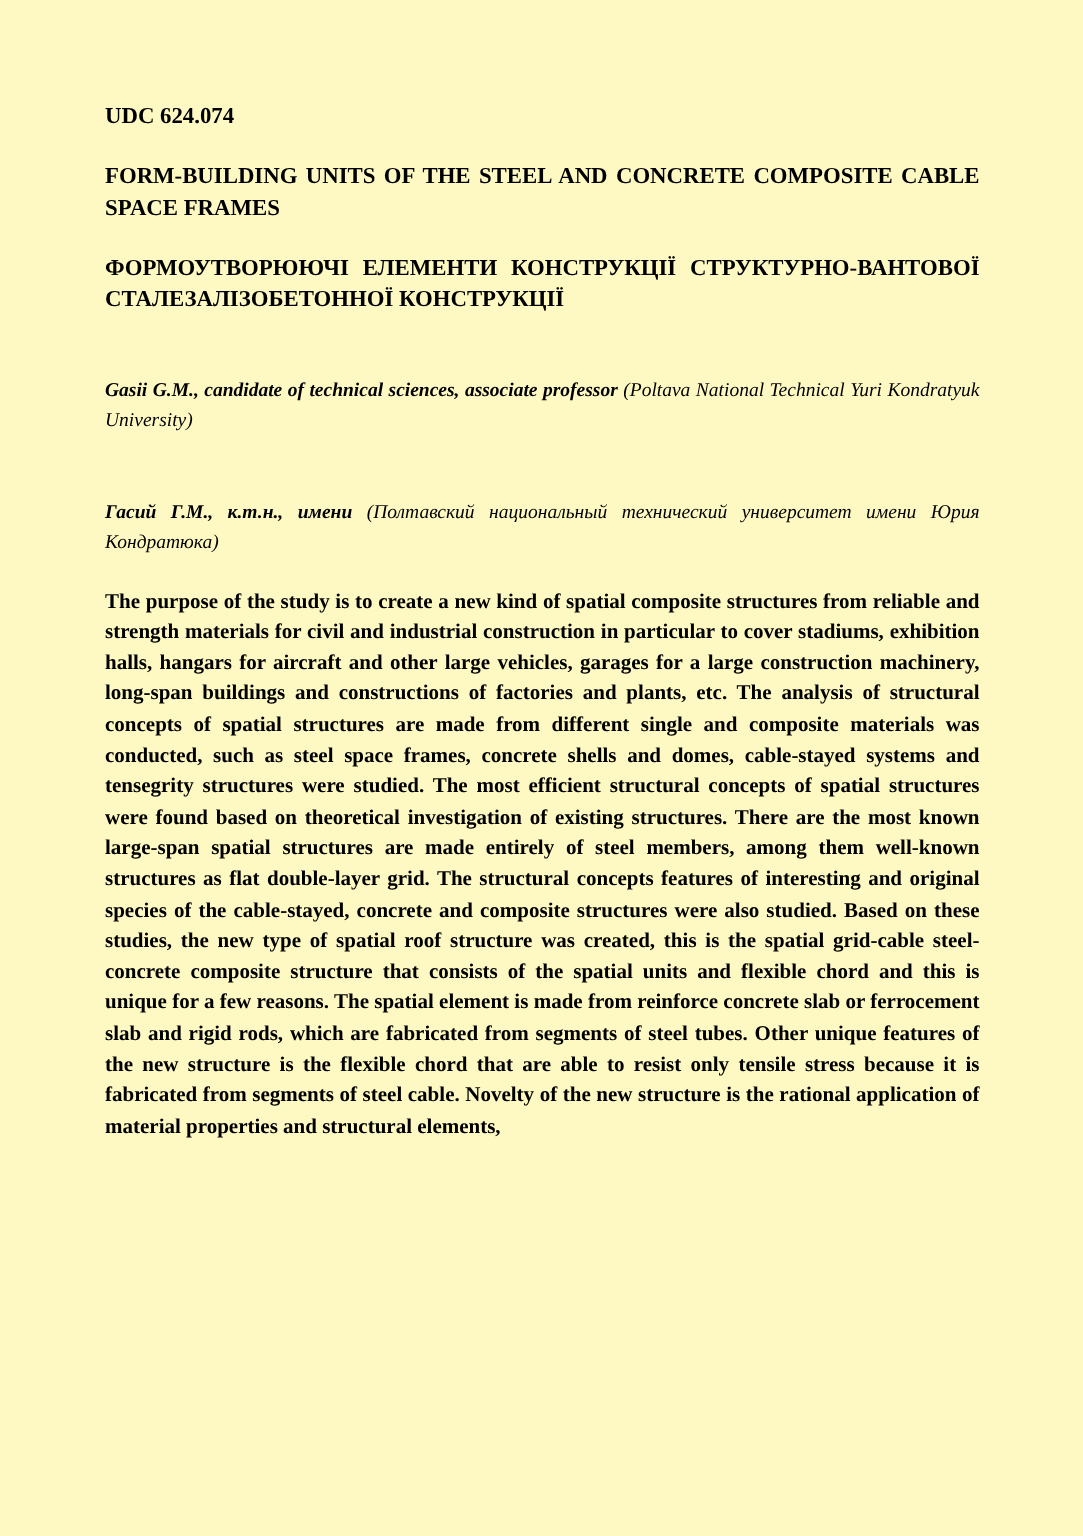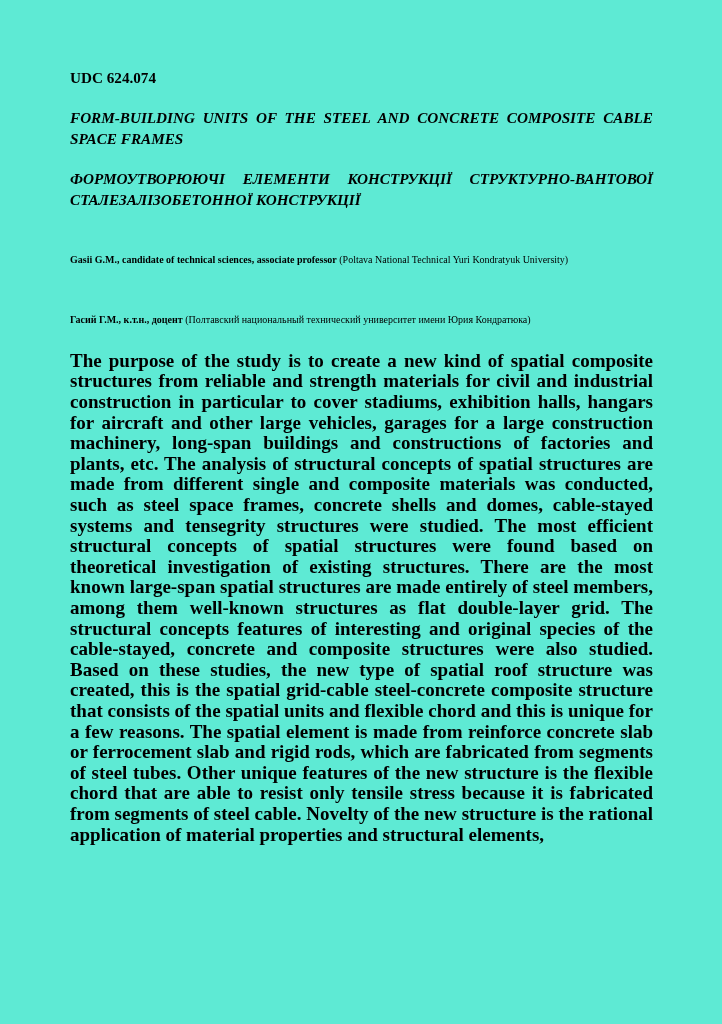--- a/index.html
+++ b/index.html
@@ -11,21 +11,21 @@
     width: 722px;
     height: 1024px;
     overflow: hidden;
     font-family: "Liberation Serif", "DejaVu Serif", serif;
     color: #000000;
   }
   .page {
     position: relative;
     width: 722px;
     height: 1024px;
-    background: #5eead4;
+    background: #fef9c3;
   }
   .content {
     position: absolute;
     left: 70px;
     top: 68px;
     width: 583px;
   }
   .udc {
     font-weight: bold;
     text-align: left;
@@ -33,37 +33,37 @@
     line-height: 20.4px;
     margin: 0;
   }
   .title {
     font-weight: bold;
     text-align: justify;
     text-justify: inter-word;
     font-size: 15.2px;
     line-height: 20.4px;
     margin: 0;
-    font-style: italic;
   }
   .gap-1 { height: 20px; }
   .gap-2 { height: 20px; }
   .author {
     text-align: justify;
     text-justify: inter-word;
-    font-size: 10px;
+    font-size: 13px;
     line-height: 20.4px;
     margin: 0;
+    font-style: italic;
   }
   .author b { font-weight: bold; }
   .abstract {
     font-weight: bold;
     text-align: justify;
     text-justify: inter-word;
-    font-size: 19px;
+    font-size: 14px;
     line-height: 20.6px;
     margin: 0;
   }
 </style>
 </head>
 <body>
 
 <div class="page">
   <div class="content">
 
@@ -82,20 +82,20 @@
 
     <div class="gap-1"></div>
 
     <p class="author"><b>Gasii G.M., candidate of technical sciences, associate professor</b> <span>(Poltava National Technical Yuri Kondratyuk University)</span></p>
 
     <div class="gap-1"></div>
 
 
     <div class="gap-1"></div>
 
-    <p class="author"><b>Гасий Г.М., к.т.н., доцент</b> <span>(Полтавский национальный технический университет имени Юрия Кондратюка)</span></p>
+    <p class="author"><b>Гасий Г.М., к.т.н., имени</b> <span>(Полтавский национальный технический университет имени Юрия Кондратюка)</span></p>
 
     <div class="gap-2"></div>
 
     <p class="abstract">The purpose of the study is to create a new kind of spatial composite structures from reliable and strength materials for civil and industrial construction in particular to cover stadiums, exhibition halls, hangars for aircraft and other large vehicles, garages for a large construction machinery, long-span buildings and constructions of factories and plants, etc. The analysis of structural concepts of spatial structures are made from different single and composite materials was conducted, such as steel space frames, concrete shells and domes, cable-stayed systems and tensegrity structures were studied. The most efficient structural concepts of spatial structures were found based on theoretical investigation of existing structures. There are the most known large-span spatial structures are made entirely of steel members, among them well-known structures as flat double-layer grid. The structural concepts features of interesting and original species of the cable-stayed, concrete and composite structures were also studied. Based on these studies, the new type of spatial roof structure was created, this is the spatial grid-cable steel-concrete composite structure that consists of the spatial units and flexible chord and this is unique for a few reasons. The spatial element is made from reinforce concrete slab or ferrocement slab and rigid rods, which are fabricated from segments of steel tubes. Other unique features of the new structure is the flexible chord that are able to resist only tensile stress because it is fabricated from segments of steel cable. Novelty of the new structure is the rational application of material properties and structural elements,</p>
 
   </div>
 </div>
 
 </body></html>

